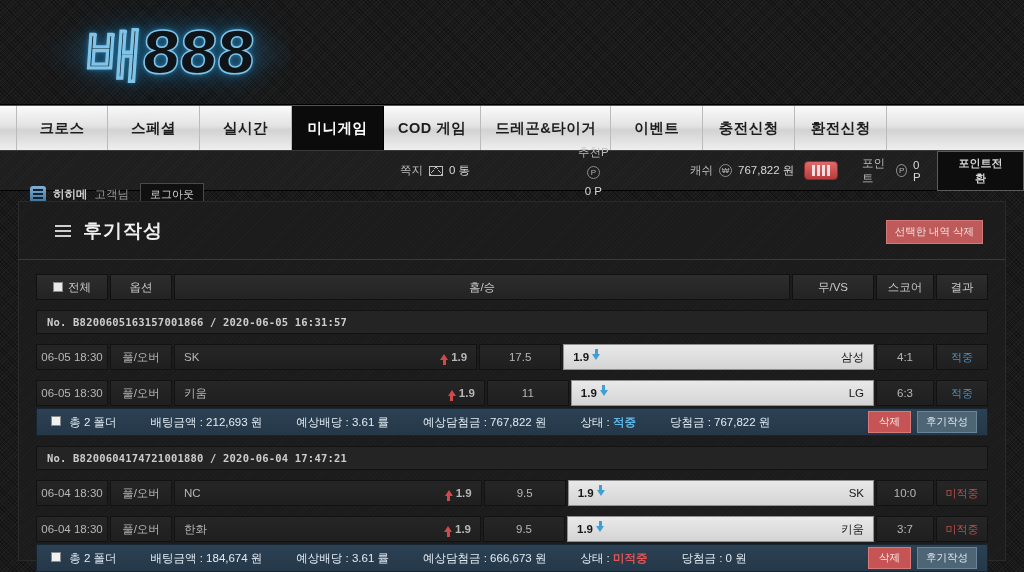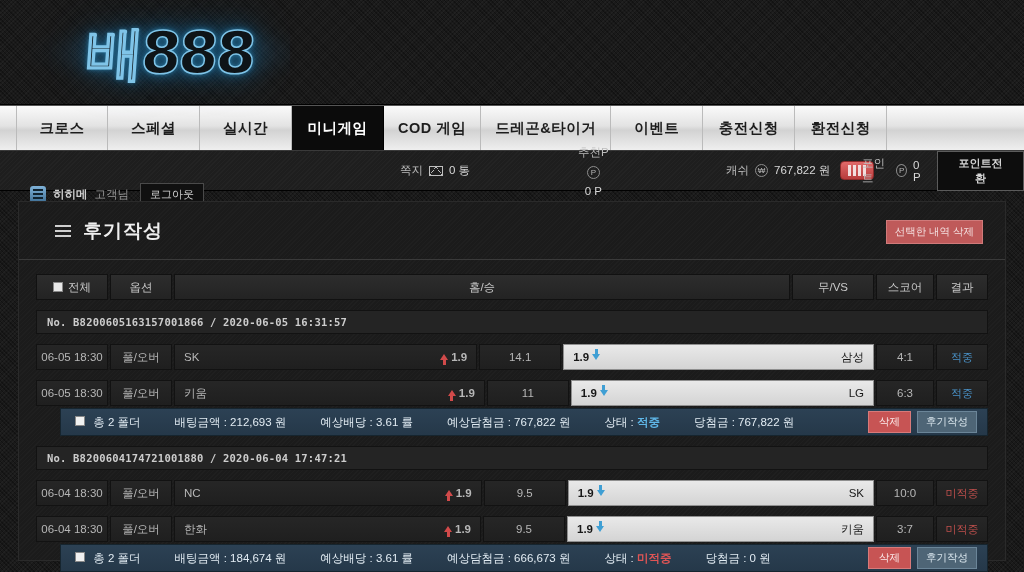--- a/index.html
+++ b/index.html
@@ -111,21 +111,21 @@
     color: #cdcdcd;
     font-size: 11px;
     padding: 3px 9px;
     margin-left: 4px;
     cursor: pointer;
     font-family: "Liberation Sans", sans-serif;
   }
   .ib-group { display: flex; align-items: center; gap: 6px; position: absolute; }
   .g-mail  { left: 400px; }
   .g-rec   { left: 578px; flex-direction: column; }
-  .g-cash  { left: 726px; }
+  .g-cash  { left: 690px; }
   .g-point { left: 862px; }
   .ib-label { color: #bdbdbd; }
   .ib-val { color: #d8d8d8; }
   .pcircle {
     width: 13px; height: 13px; border-radius: 50%;
     border: 1px solid #8d8d8d; color: #b5b5b5;
     font-size: 8px; display: flex; align-items: center; justify-content: center;
   }
   .mail-ico {
     width: 14px; height: 10px; border: 1px solid #c0c0c0; position: relative;
@@ -281,21 +281,20 @@
   .summary {
     margin-top: 2px;
     height: 28px;
     background: linear-gradient(#2c4154, #253849);
     border: 1px solid #16252f;
     display: flex; align-items: center;
     font-size: 11.5px;
     color: #e2ecf3;
     position: relative;
     padding-left: 14px;
-    margin-left: 24px;
   }
   .summary .seg { margin-right: 34px; white-space: nowrap; }
   .summary .chkbox { background: #f1f1f1; }
   .st-hit  { color: #5fb7e8; font-weight: bold; }
   .st-miss { color: #e05555; font-weight: bold; }
   .sum-btns { position: absolute; right: 10px; display: flex; gap: 6px; }
   .btn-del {
     background: #c75454; border: 1px solid #d87a7a; color: #fbeaea;
     font-size: 10.5px; padding: 3px 10px; cursor: pointer;
   }
@@ -405,21 +404,21 @@
         <div class="bet-row">
           <div class="cell c-chk">06-05 18:30</div>
           <div class="cell c-opt">풀/오버</div>
           <div class="cell c-home team-cell">
             <span class="tname">SK</span>
             <span class="odds">
               <span class="up-arrow"></span>
               <span>1.9</span>
             </span>
           </div>
-          <div class="cell c-draw">14.1</div>
+          <div class="cell c-draw">17.5</div>
           <div class="cell c-away team-cell sel">
             <span class="odds">
               <span>1.9</span>
               <span class="down-arrow"></span>
             </span>
             <span class="tname">삼성</span>
           </div>
           <div class="cell c-score">4:1</div>
           <div class="cell c-res">
             <span class="res-hit">적중</span>

